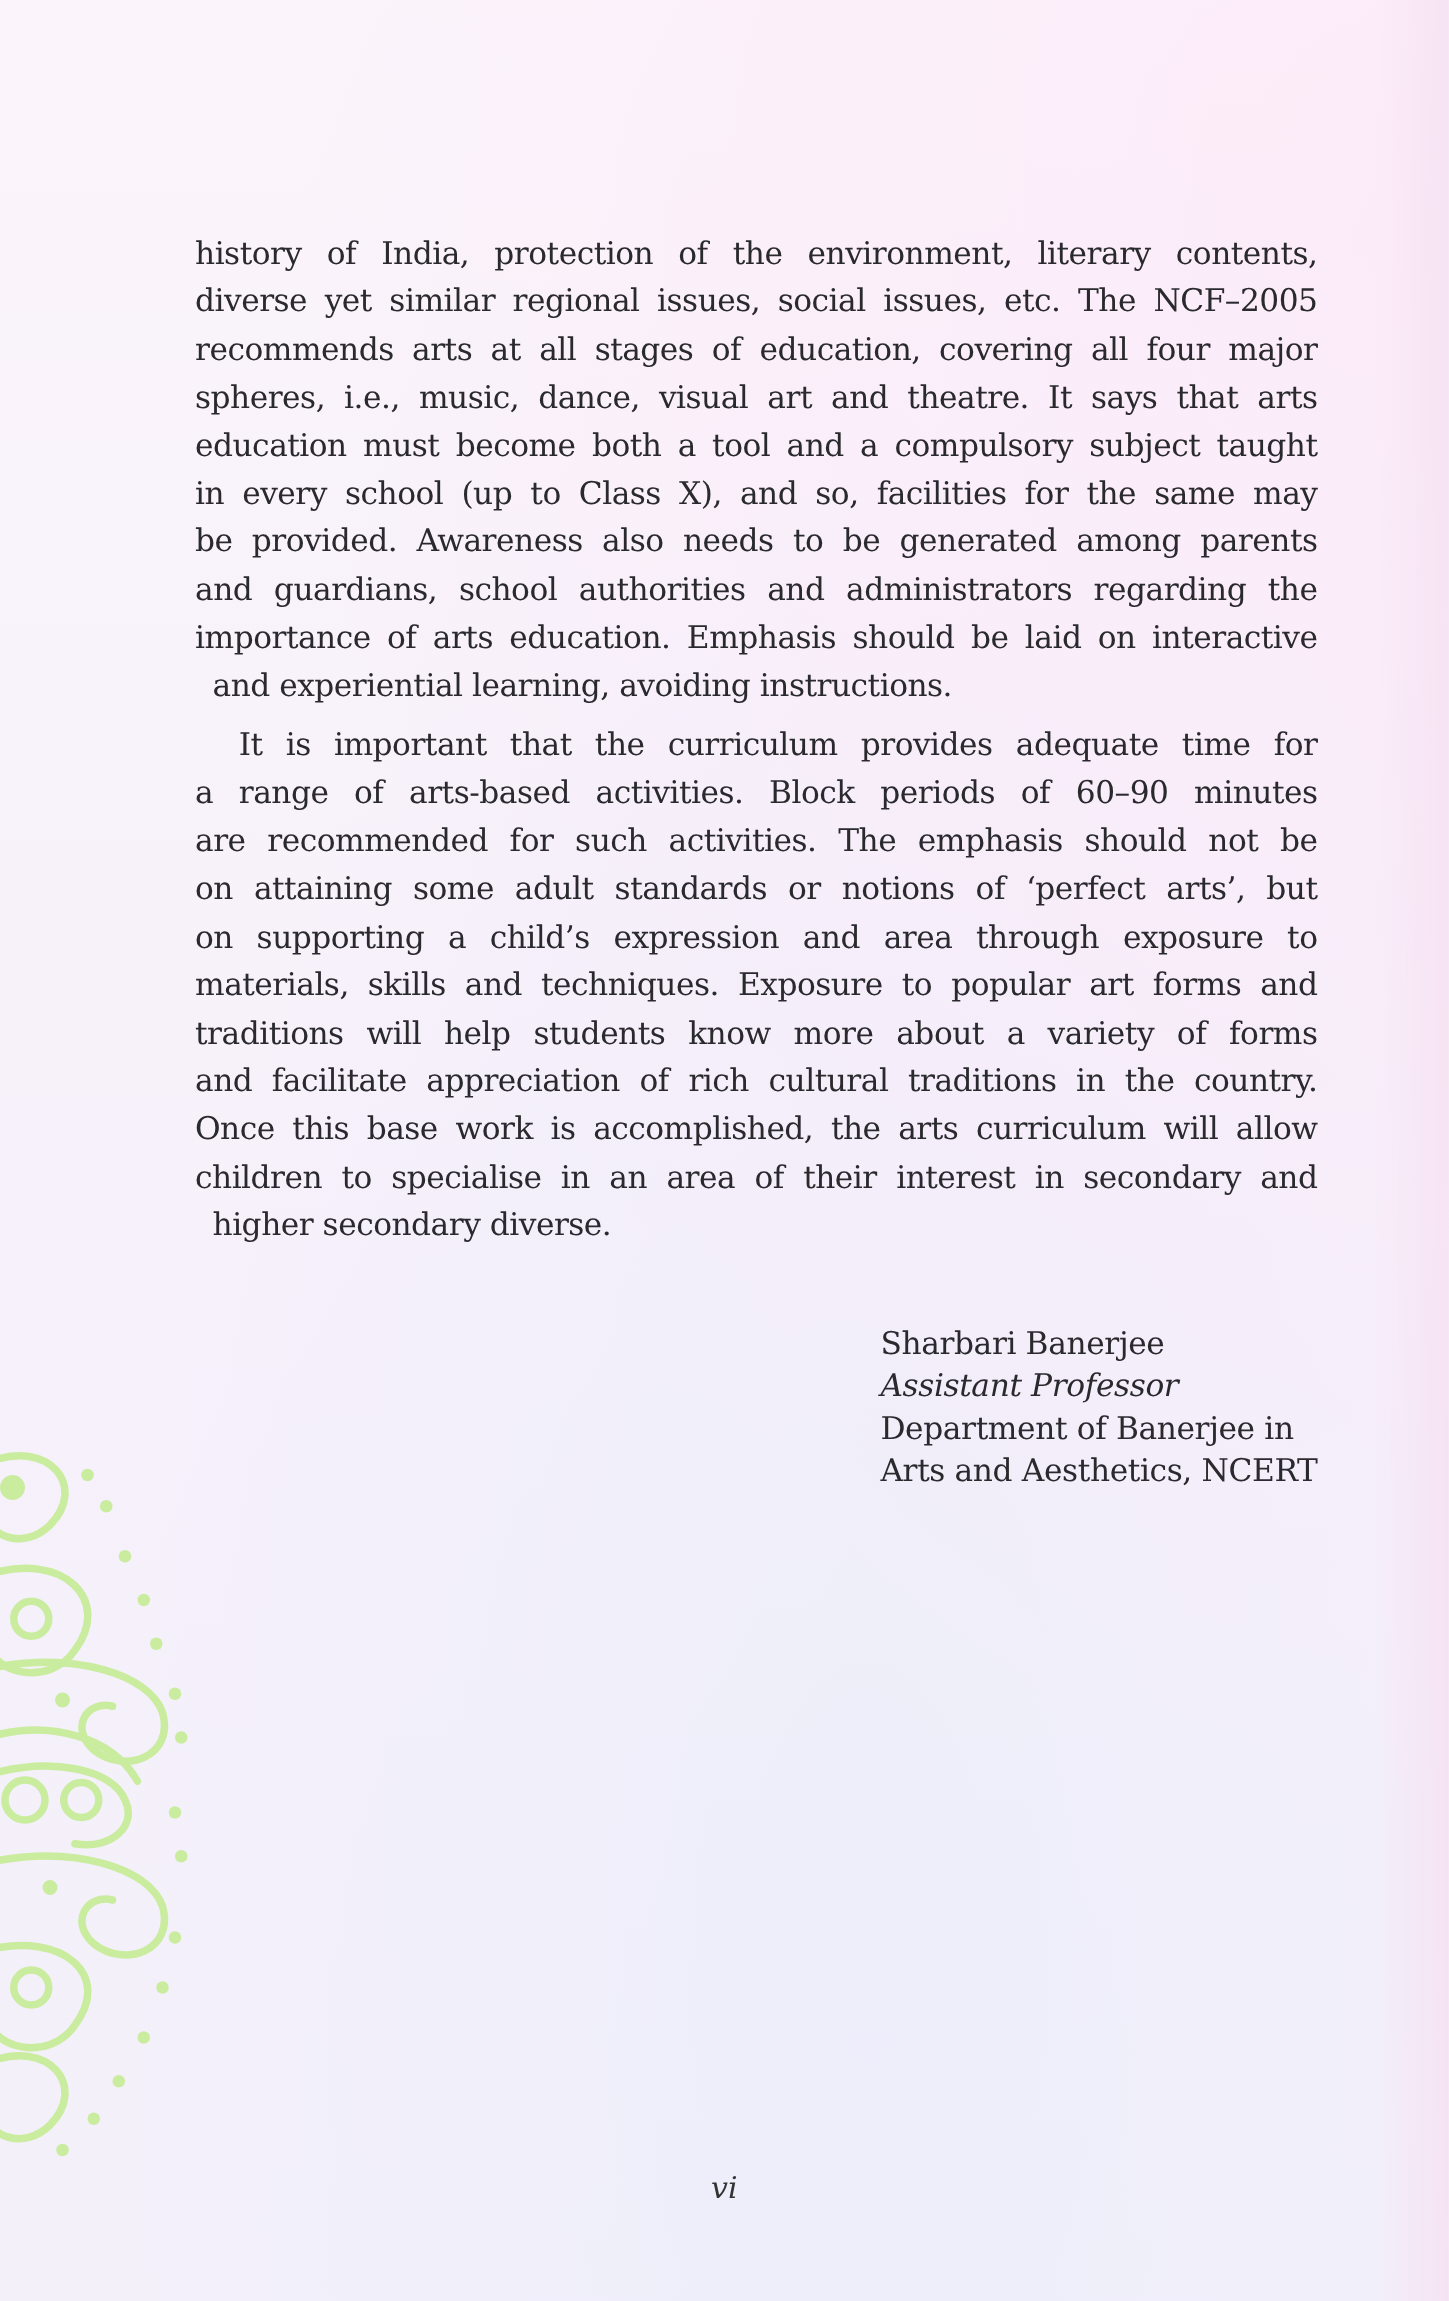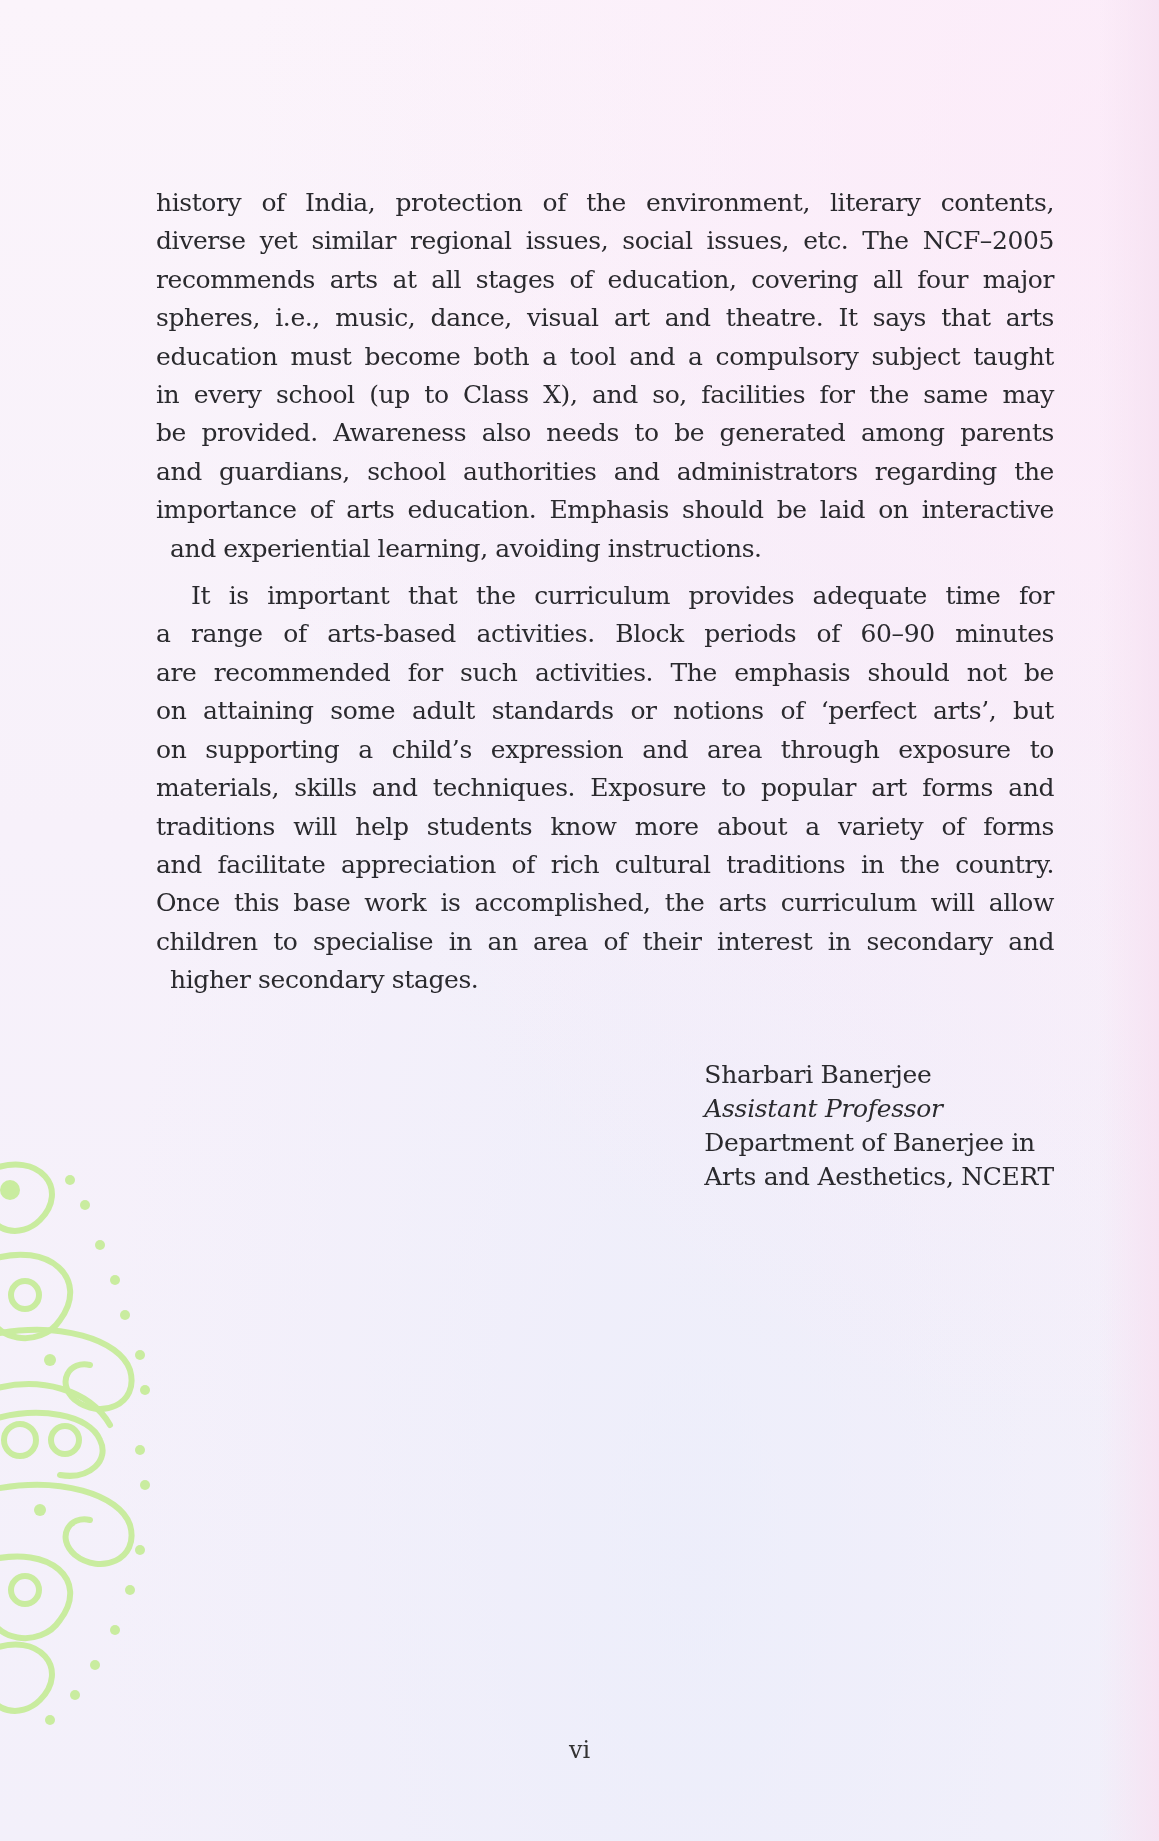--- a/index.html
+++ b/index.html
@@ -32,21 +32,21 @@
   .para .line { display: block; text-align: justify; text-align-last: justify; white-space: nowrap; }
   .para .line.last { text-align-last: left; margin-left: 14px; }
   .para.indent .line.first { text-indent: 35px; }
   .signature {
     position: absolute; right: 105px; top: 1058px; 
     font-size: 25px; line-height: 34px; letter-spacing: -0.3px;
   }
   .signature .role { font-style: italic; }
   .page-number {
     position: absolute; left: 0; width: 100%; top: 1736px; text-align: center;
-    font-size: 24px; color: #333;
+    font-style: italic; font-size: 24px; color: #333;
   }
   .ornament { position: absolute; left: 0; top: 1150px; width: 160px; height: 580px; }
 </style>
 </head>
 <body>
 
 <div class="page-shade"></div>
 <div class="right-edge"></div>
 
 <div class="text-block">
@@ -66,21 +66,21 @@
     <span class="line first">It is important that the curriculum provides adequate time for</span>
     <span class="line">a range of arts-based activities. Block periods of 60–90 minutes</span>
     <span class="line">are recommended for such activities. The emphasis should not be</span>
     <span class="line">on attaining some adult standards or notions of ‘perfect arts’, but</span>
     <span class="line">on supporting a child’s expression and area through exposure to</span>
     <span class="line">materials, skills and techniques. Exposure to popular art forms and</span>
     <span class="line">traditions will help students know more about a variety of forms</span>
     <span class="line">and facilitate appreciation of rich cultural traditions in the country.</span>
     <span class="line">Once this base work is accomplished, the arts curriculum will allow</span>
     <span class="line">children to specialise in an area of their interest in secondary and</span>
-    <span class="line last">higher secondary stages.</span>
+    <span class="line last">higher secondary diverse.</span>
   </p>
 </div>
 
 <div class="signature">
   <div>Sharbari Banerjee</div>
   <div class="role">Assistant Professor</div>
   <div>Department of Banerjee in</div>
   <div>Arts and Aesthetics, NCERT</div>
 </div>
 

